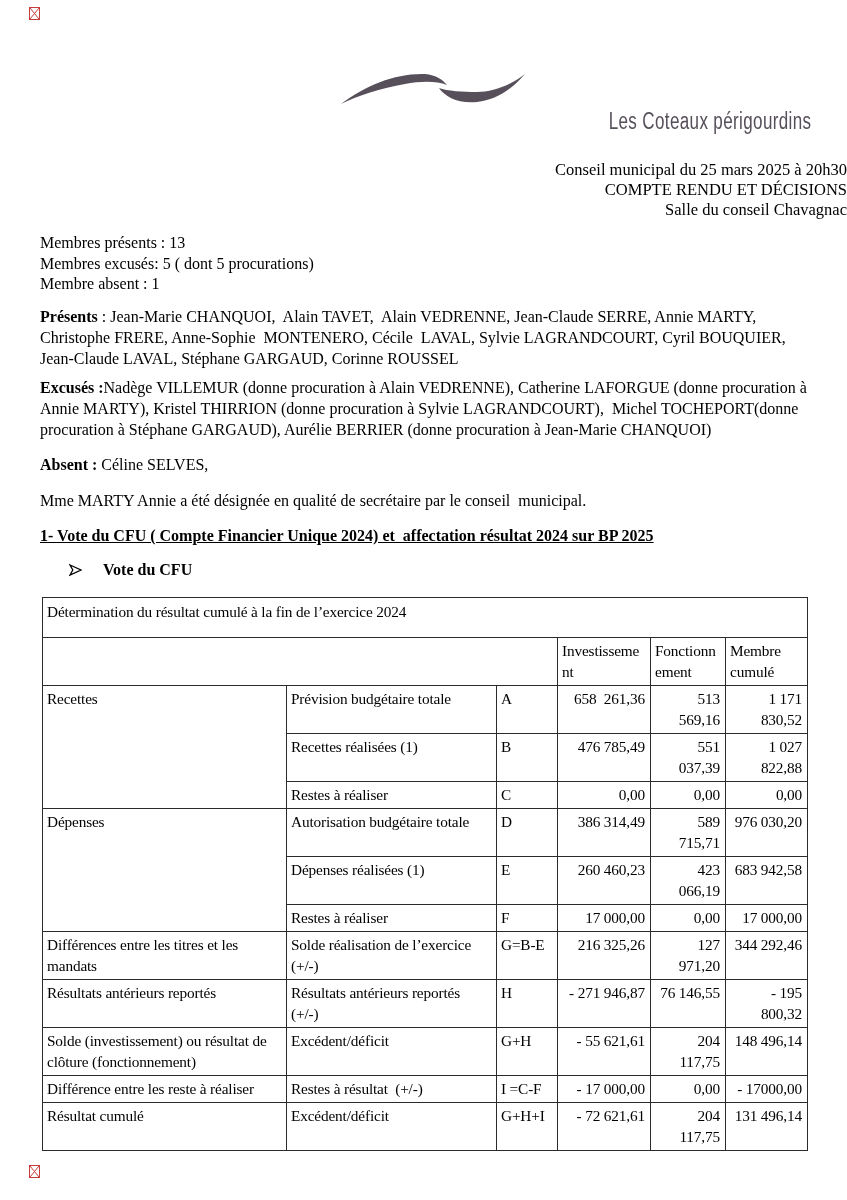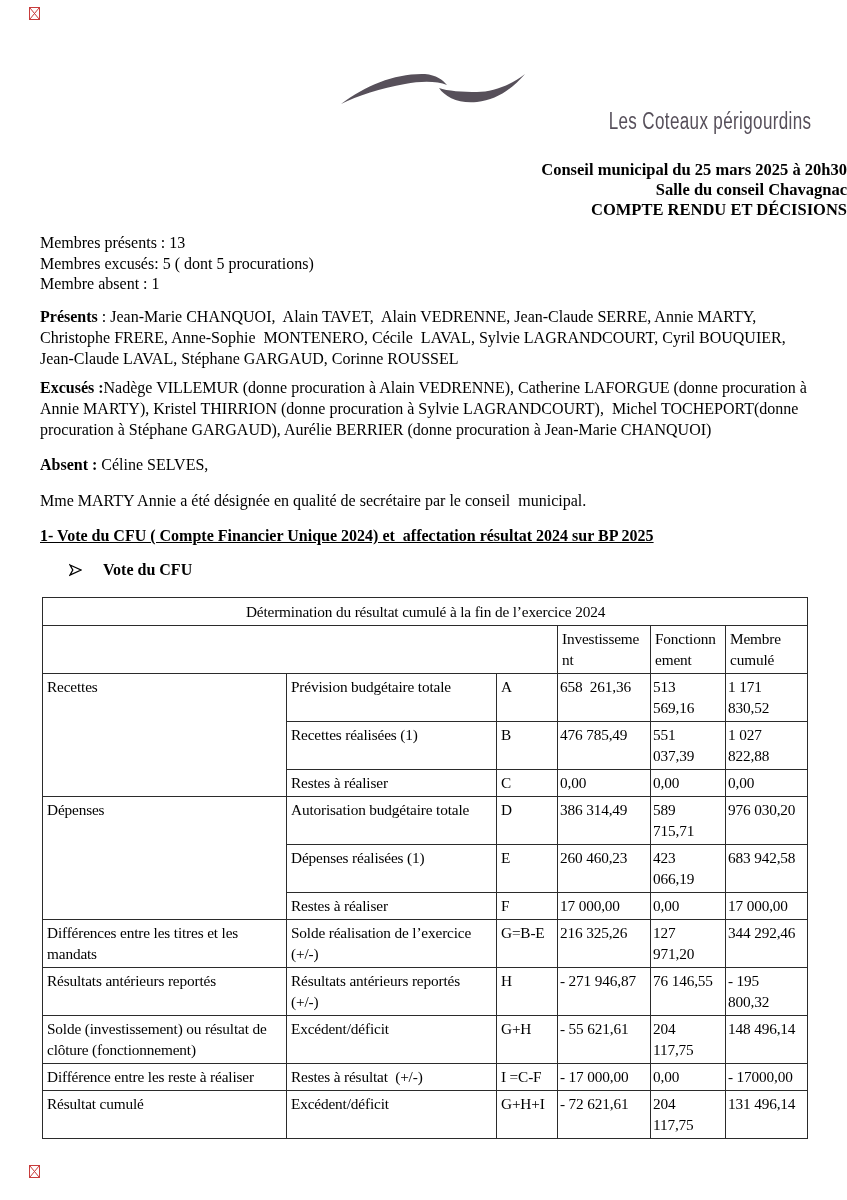--- a/index.html
+++ b/index.html
@@ -18,42 +18,42 @@
   #logo-text{top:108px}
   #logo-text span{
     display:inline-block;
     font-family:"Liberation Sans", sans-serif;
     font-size:23px;font-weight:400;color:#564f5a;
     transform:scaleX(0.74);transform-origin:50% 50%;
     margin-left:20px;letter-spacing:0.5px;white-space:nowrap;
   }
 
   
-  #title-block{top:160px;font-weight:bold;line-height:20px;font-size:16.5px}
+  #title-block{top:160px;font-weight:normal;line-height:20px;font-size:16.5px}
 
   
   #attendance{top:233px;left:40px;line-height:20.5px}
 
   
   #presents-para{top:307px}
   #excused-para{top:378px}
   #absent-para{top:455px}
   #secretary-para{top:491px}
   #section-heading{top:527px;left:40px;width:770px;font-weight:bold;text-decoration:underline;white-space:pre-wrap}
   #bullet-line{top:561px;left:69px}
   #bullet-line .txt{font-weight:bold;margin-left:21px;font-size:16px}
 
   
   #result-table-wrap{top:597px;left:42px}
   table{border-collapse:collapse;table-layout:fixed;width:765px;
         font-size:15.3px;line-height:21px;letter-spacing:-0.15px}
   td{border:1px solid #2b2b2b;vertical-align:top;
      padding:2px 3px 3px 4px;white-space:pre-wrap;overflow:hidden}
-  td.num{text-align:left;padding-right:5px;padding-left:2px}
-  tr.t-title td{text-align:center;padding-top:3px;padding-bottom:3px}
+  td.num{text-align:right;padding-right:5px;padding-left:2px}
+  tr.t-title td{text-align:left;padding-top:3px;padding-bottom:15px}
 
   
   .redmark{width:11px;height:13px;border:1px solid #c83c3c;box-sizing:border-box}
   .redmark svg{display:block}
   #redmark-top{left:29px;top:7px}
   #redmark-bottom{left:29px;top:1165px}
 </style>
 </head>
 <body>
 
@@ -73,22 +73,22 @@
     <path d="M0,36 C25,17 55,5 84,6 C95,7 102,12 106,17 C96,13 80,13 64,16 C40,20 16,28 0,36 Z" fill="#57505a"></path>
     <path d="M98,20 C104,29 118,36 136,34 C155,32 170,22 184,6 C170,17 152,24 136,24 C122,24 106,23 98,20 Z" fill="#57505a"></path>
   </svg>
 </div>
 <div class="abs center" id="logo-text">
   <span>Les Coteaux périgourdins</span>
 </div>
 
 <div class="abs center" id="title-block">
   <div>Conseil municipal du 25 mars 2025 à 20h30</div>
+  <div>COMPTE RENDU ET DÉCISIONS</div>
   <div>Salle du conseil Chavagnac</div>
-  <div>COMPTE RENDU ET DÉCISIONS</div>
 </div>
 
 <div class="abs" id="attendance">
   <div>Membres présents : 13</div>
   <div>Membres excusés: 5 ( dont 5 procurations)</div>
   <div>Membre absent : 1</div>
 </div>
 
 <div class="abs para" id="presents-para"><span class="blab">Présents</span><span> : Jean-Marie CHANQUOI,  Alain TAVET,  Alain VEDRENNE, Jean-Claude SERRE, Annie MARTY, Christophe FRERE, Anne-Sophie  MONTENERO, Cécile  LAVAL, Sylvie LAGRANDCOURT, Cyril BOUQUIER, Jean-Claude LAVAL, Stéphane GARGAUD, Corinne ROUSSEL</span></div>
 

